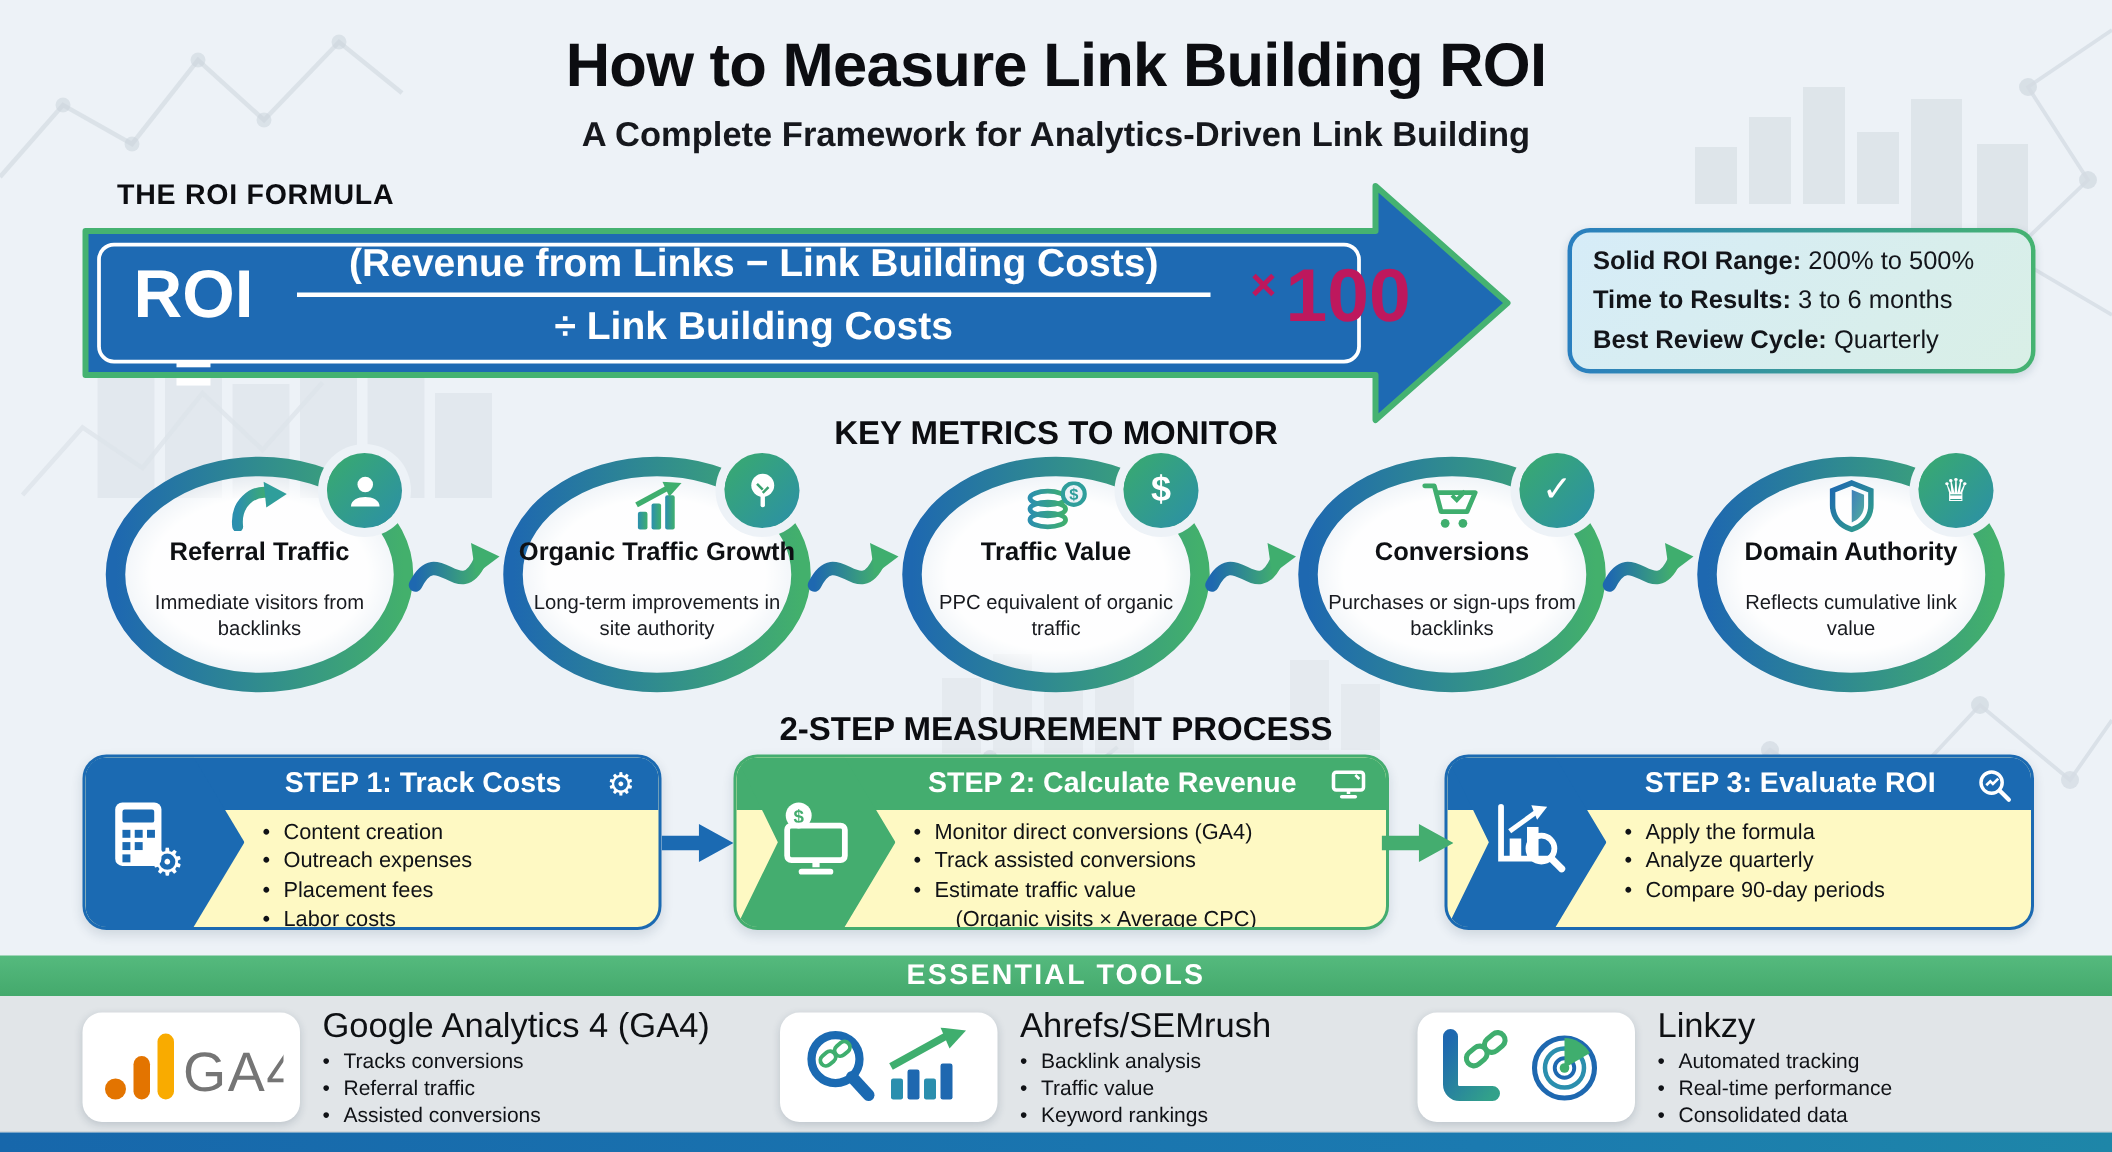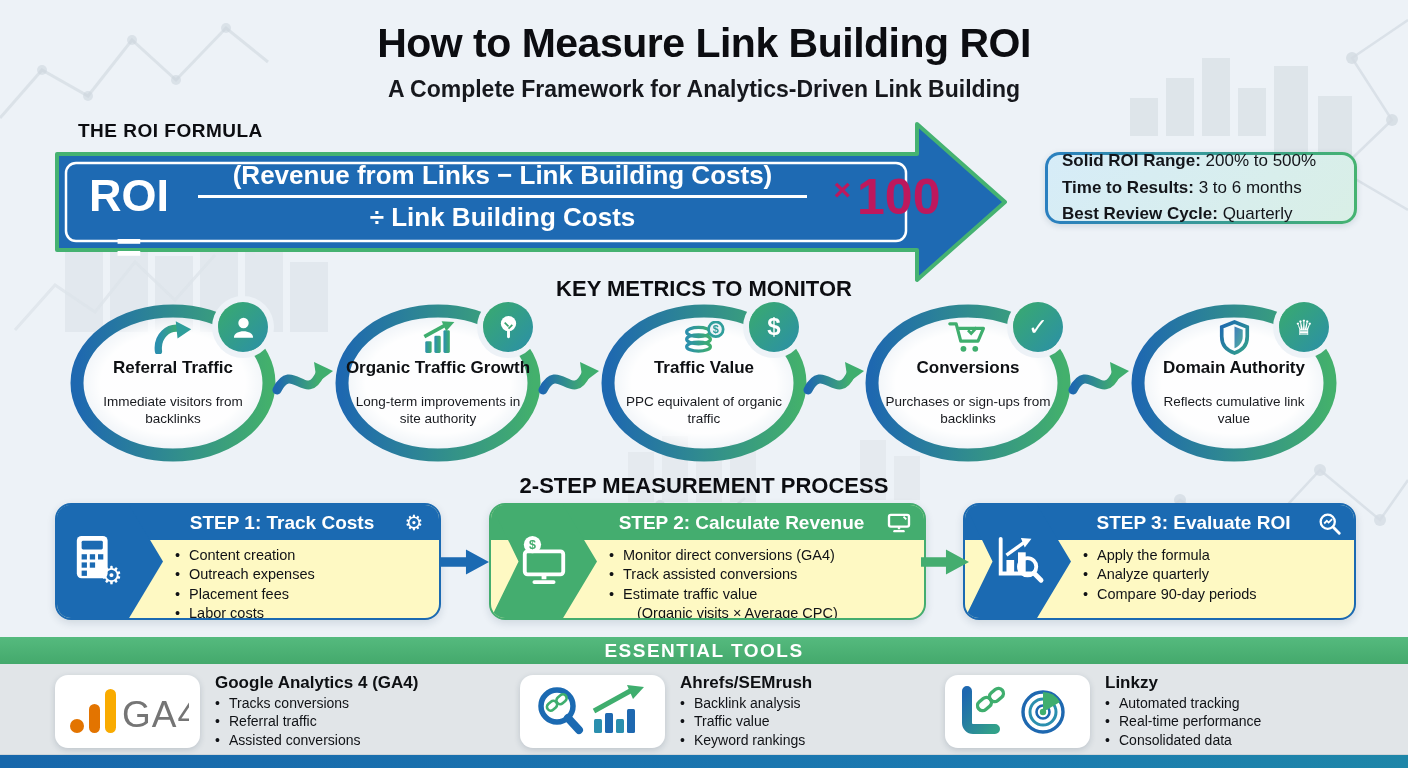--- a/index.html
+++ b/index.html
@@ -24,21 +24,21 @@
   .formula-lhs{left:70px;top:170px;width:118px;font-size:45px;font-weight:700;color:#fff;text-align:center;}
   .fraction{left:190px;top:160px;width:625px;text-align:center;color:#fff;}
   .fraction .num{font-size:26px;font-weight:700;padding:0 6px 4px 6px;}
   .fraction .bar{height:0;border-top:3px solid #fff;margin:0 8px;}
   .fraction .den{font-size:26px;font-weight:700;padding-top:4px;}
   .mult{left:812px;top:168px;width:150px;text-align:center;color:#be185d;font-weight:700;}
   .mult .sign{font-size:30px;vertical-align:14px;padding-right:6px;}
   .mult .val{font-size:50px;}
 
   
-  .facts-wrap{left:1045px;top:152px;width:312px;height:72px;border-radius:15px;padding:3px;
+  .facts-wrap{left:1045px;top:152px;width:312px;height:97px;border-radius:15px;padding:3px;
     background:linear-gradient(90deg,#2a7fc0,#45b371);box-shadow:0 2px 6px rgba(20,60,90,.15);}
   .facts-box{width:100%;height:100%;border-radius:12px;background:linear-gradient(135deg,#d6ecf8 0%,#d9efe6 100%);
     padding:9px 14px;display:flex;flex-direction:column;justify-content:center;}
   .fact-row{font-size:17px;line-height:1.55;white-space:nowrap;color:#13151a;}
   .fact-row .f-label{font-weight:700;}
 
   
   .metrics-title{left:0;right:0;top:276px;text-align:center;font-size:22px;font-weight:700;color:#0c0d11;}
   .metric{position:absolute;width:230px;height:162px;top:302px;}
   .metric .ring{position:absolute;left:0;top:0;width:230px;height:162px;}
@@ -72,21 +72,21 @@
 
   
   .tools-banner{left:0;right:0;top:637px;height:27px;background:linear-gradient(180deg,#55ba7e,#44a96c);
     display:flex;align-items:center;justify-content:center;}
   .tools-banner-text{color:#fff;font-size:19px;font-weight:700;letter-spacing:1.5px;}
   .tools-bg{left:0;right:0;top:664px;height:91px;background:#e1e5e8;border-bottom:1px solid #cfd5d9;}
   .tool-col{position:absolute;top:673px;height:76px;display:flex;align-items:center;}
   .tool-logo{width:145px;height:73px;background:#fff;border-radius:13px;box-shadow:0 2px 6px rgba(30,50,70,.18);
     display:flex;align-items:center;justify-content:center;flex:none;}
   .tool-text{margin-left:15px;}
-  .tool-name{font-size:17px;font-weight:700;color:#0e1013;margin-bottom:1px;}
+  .tool-name{font-size:23px;font-weight:400;color:#0e1013;margin-bottom:1px;}
   .tool-text .bullet-line{font-size:14px;line-height:1.3;}
 
   .bottom-bar{left:0;right:0;top:755px;height:13px;background:linear-gradient(90deg,#1767ab,#1b7ab0 70%,#1e86a8);}
 </style>
 </head>
 <body>
 
 <div id="canvas">
 
   <svg width="0" height="0" style="position:absolute" aria-hidden="true">

